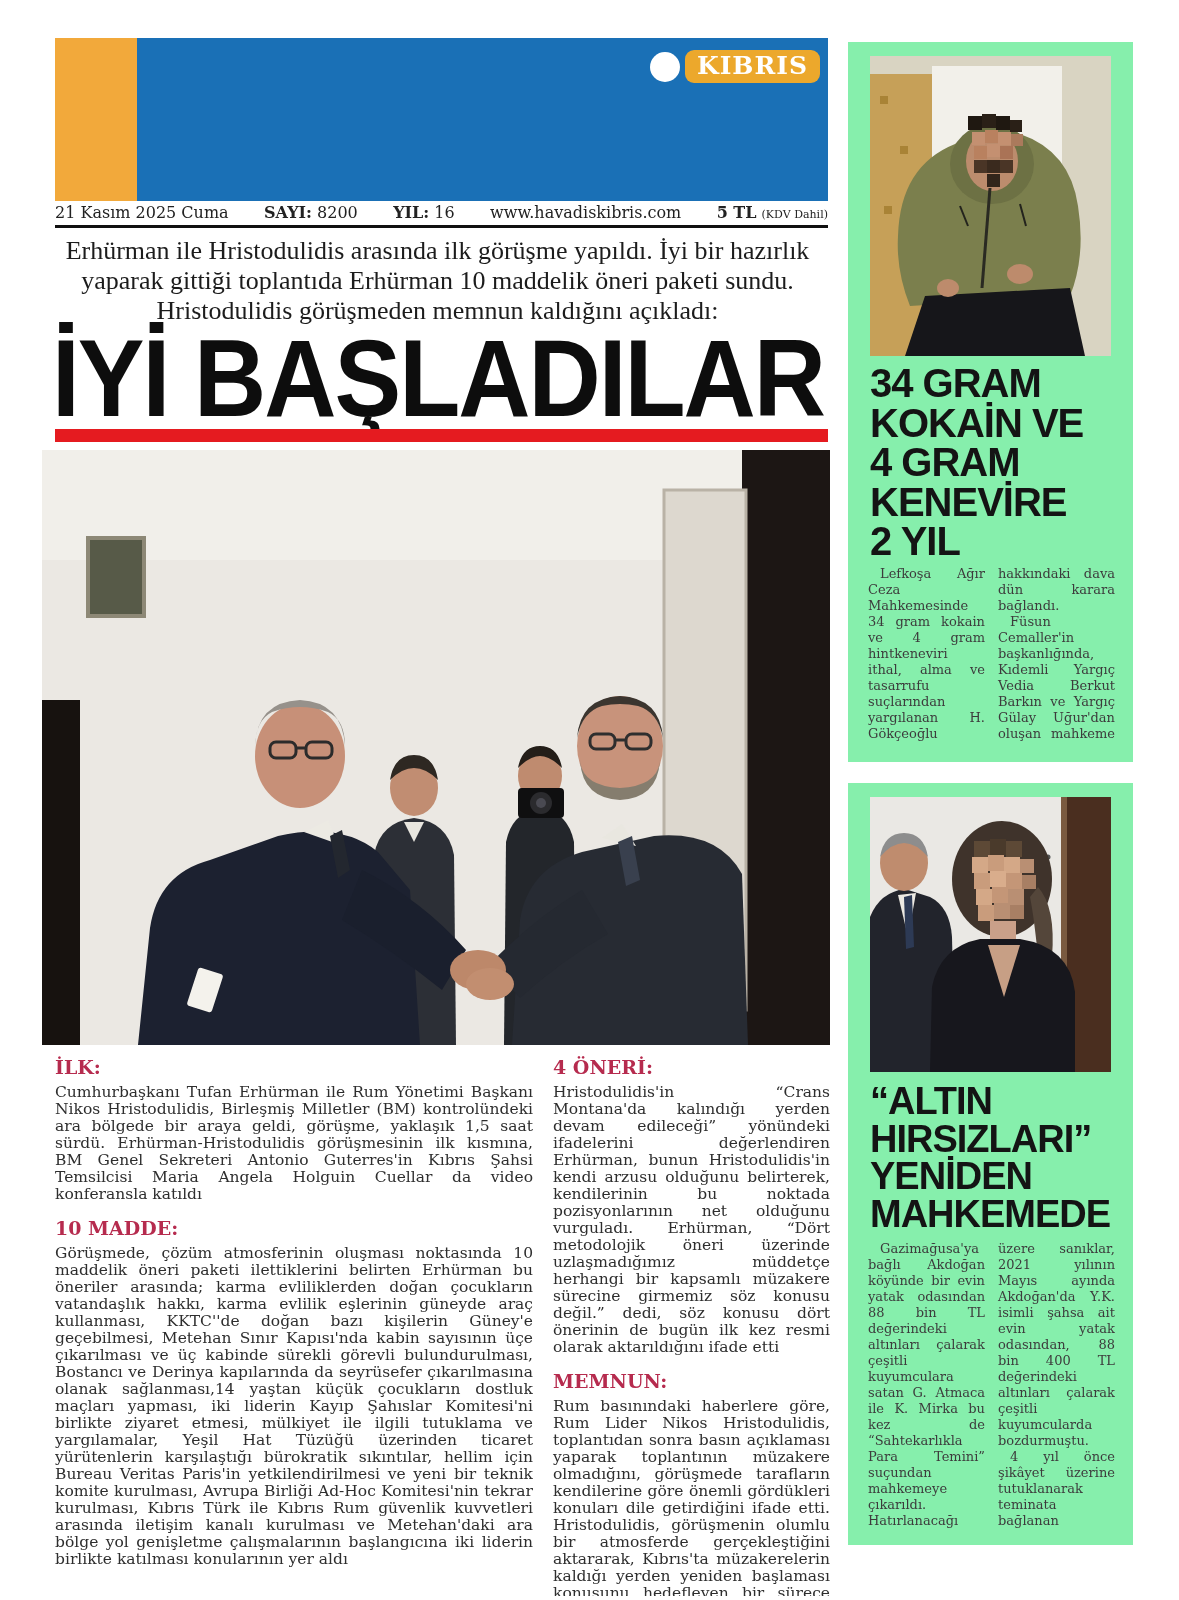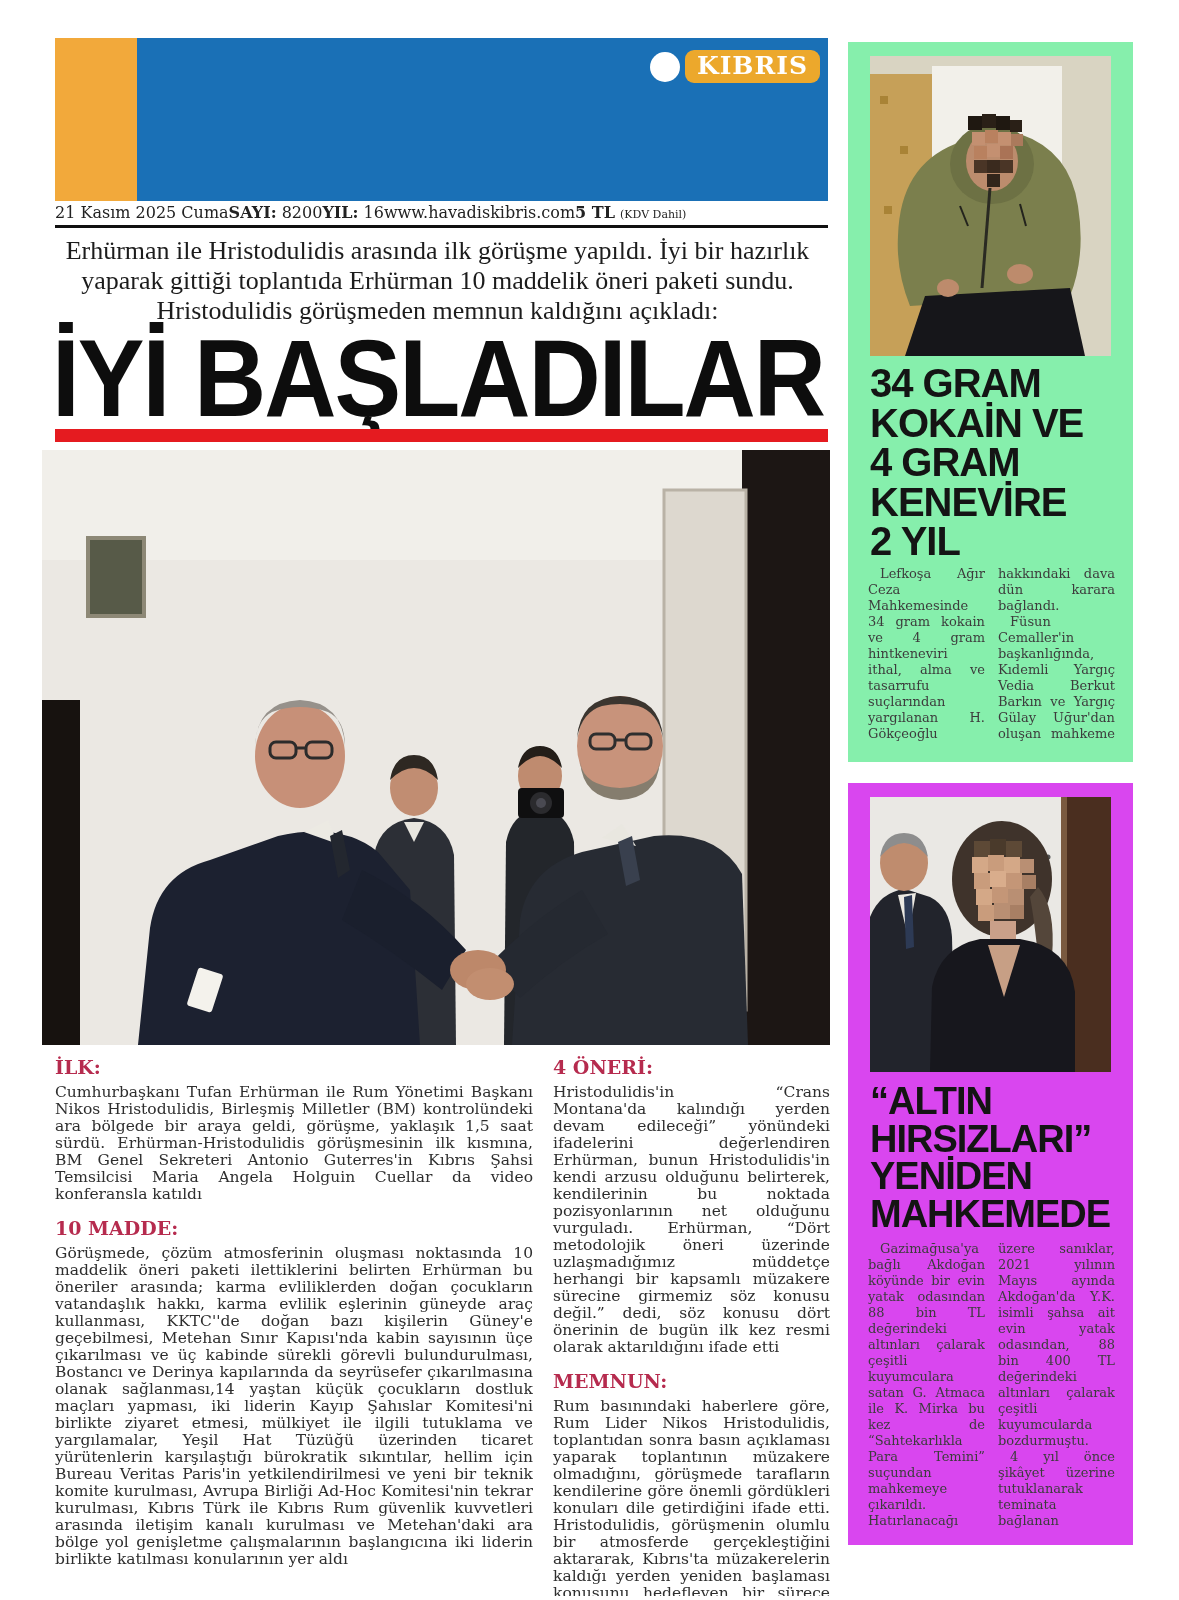--- a/index.html
+++ b/index.html
@@ -15,21 +15,21 @@
               letter-spacing:-6px; text-shadow:0 0 3px rgba(20,90,150,.6); }
   .kibris-dot { position:absolute; right:148px; top:14px; width:30px; height:30px;
                 border-radius:50%; background:#ffffff; }
   .kibris-badge { position:absolute; right:8px; top:12px; background:#eca82c; color:#fff;
                   font-family:"DejaVu Serif", serif; font-weight:bold; font-size:25px;
                   padding:1px 12px 3px; letter-spacing:1px;border-radius:9px; }
 
   
   .dateline { position:absolute; left:55px; top:200px; width:773px; height:28px;
               border-bottom:3px solid #101010; display:flex; align-items:center;
-              font-family:"DejaVu Serif", serif;
+              justify-content:space-between; font-family:"DejaVu Serif", serif;
               font-size:16px; color:#222; }
   .dateline b { font-weight:bold; }
   .price-note { font-size:11px; }
 
   
   .standfirst { position:absolute; left:65px; top:236px; width:745px; text-align:center;
                 font-family:"Liberation Serif", serif; font-size:26px; line-height:30px;
                 color:#1c1c1c; }
   .main-headline { position:absolute; left:52px; top:326px; white-space:nowrap;
                    font-family:"Liberation Sans", sans-serif; font-weight:bold;
@@ -46,21 +46,21 @@
   .colB { width:277px; }
   .sec { margin-bottom:14px; }
   .sec h3 { font-family:"DejaVu Serif", serif; font-weight:bold; font-size:19px;
             color:#b62b4e; margin-bottom:6px; }
   .sec p { font-family:"DejaVu Serif", serif; font-size:15.5px; line-height:17px;
            color:#2e2e2e; text-align:justify; }
 
   
   .panel { position:absolute; left:848px; width:285px; overflow:hidden; }
   .panel1 { top:42px; height:720px; background:#86efac; }
-  .panel2 { top:783px; height:762px; background:#d946ef; }
+  .panel2 { top:783px; height:762px; background:#86efac; }
   .panel svg.sphoto { position:absolute; left:22px; top:14px; }
   .panel h2 { position:absolute; left:22px; font-family:"Liberation Sans", sans-serif;
               font-weight:bold; color:#141414; line-height:0.99; letter-spacing:-1px; }
   .panel1 h2 { top:322px; width:215px; font-size:40px; }
   .panel2 h2 { top:300px; width:250px; font-size:38px; }
   .pbody { position:absolute; left:20px; width:247px; column-count:2; column-gap:13px;
            font-family:"DejaVu Serif", serif; font-size:13px; line-height:16px;
            color:#3c3c3c; text-align:justify; overflow:hidden; }
   .panel1 .pbody { top:524px; height:188px; }
   .panel2 .pbody { top:458px; height:292px; }

